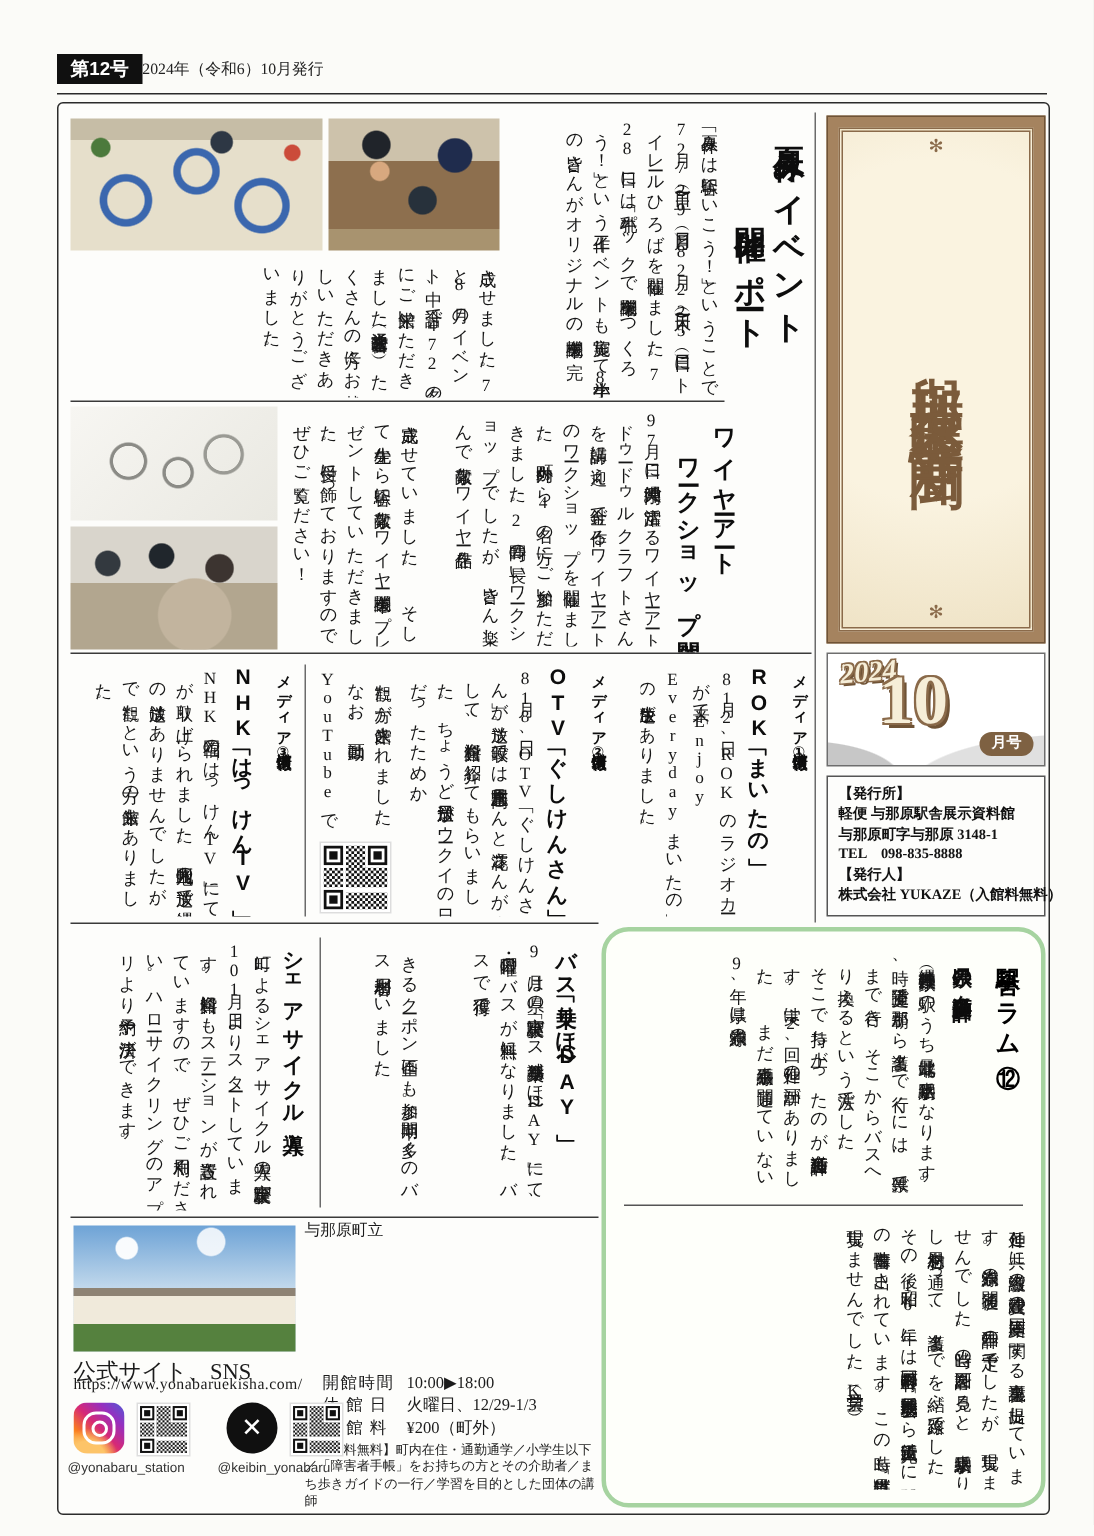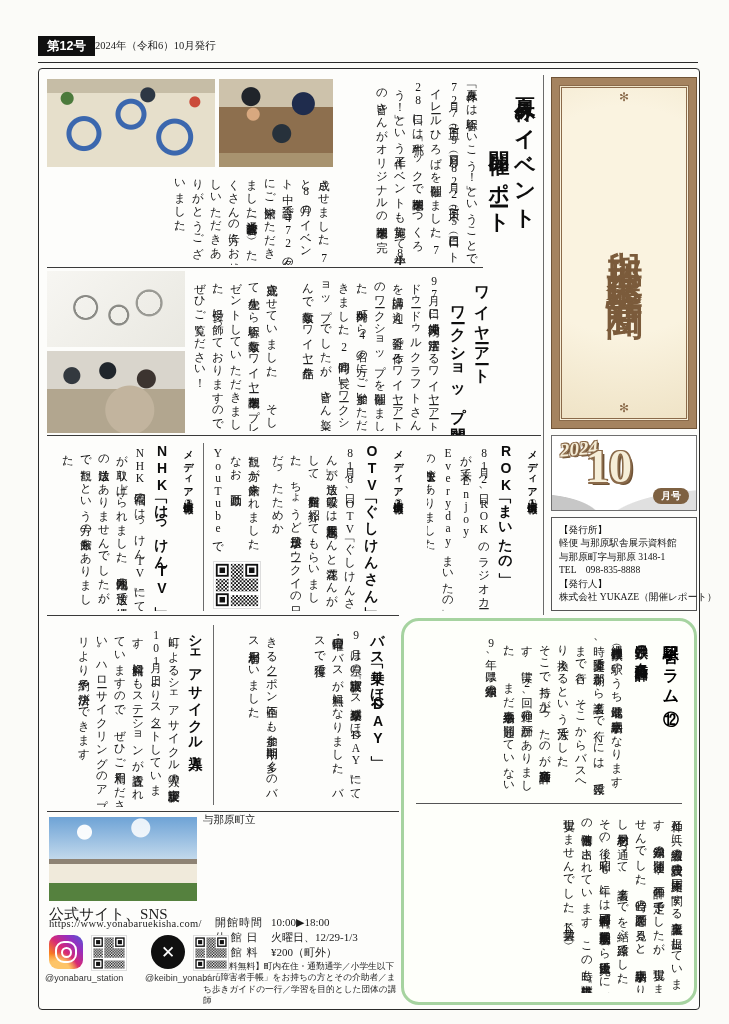--- a/index.html
+++ b/index.html
@@ -30,21 +30,21 @@
   .mast-title{writing-mode:vertical-rl;text-orientation:upright;font-size:36px;font-weight:bold;letter-spacing:9px;color:#7b5b3b;}
   .badge{position:absolute;left:512px;top:366px;width:146px;height:76px;border:1px solid #6e6e6e;box-sizing:border-box;overflow:hidden;
      background:radial-gradient(120% 95% at -12% 115%,#c7c7c7 38%,rgba(0,0,0,0) 39%),
                 radial-gradient(150% 100% at 115% 125%,#e0e0e0 52%,rgba(0,0,0,0) 53%),#fff;}
   .year{position:absolute;left:8px;top:2px;font:bold italic 19px "Liberation Serif",serif;color:#f6eed8;
         text-shadow:1px 1px 0 #8a6a4a,-1px -1px 0 #8a6a4a,1px -1px 0 #8a6a4a,-1px 1px 0 #8a6a4a,2px 2px 0 #6f5336;transform:rotate(-5deg);}
   .mnum{position:absolute;left:34px;top:8px;font:bold 46px/1 "Liberation Serif",serif;color:#f6eed8;
         text-shadow:1.5px 1.5px 0 #8a6a4a,-1.5px -1.5px 0 #8a6a4a,1.5px -1.5px 0 #8a6a4a,-1.5px 1.5px 0 #8a6a4a,3px 3px 0 #6f5336;}
   .mpill{position:absolute;right:7px;bottom:6px;background:#7e6142;color:#fff;font:bold 10px/14px "Liberation Sans",sans-serif;border-radius:10px;padding:1px 8px;}
   .pub{position:absolute;left:512px;top:448px;width:146px;height:94px;border:1px solid #555;box-sizing:border-box;padding:5px 7px;font-size:9.6px;line-height:13.4px;color:#111;}
-  .pub div{white-space:nowrap;}
+  .pub div{white-space:nowrap;font-weight:bold;}
   
   .photo{position:absolute;}
   .photo-playmat{background:
      radial-gradient(circle at 22% 62%,rgba(0,0,0,0) 12px,#3b67ae 13px 17px,rgba(0,0,0,0) 18px),
      radial-gradient(circle at 50% 40%,rgba(0,0,0,0) 10px,#3b67ae 11px 15px,rgba(0,0,0,0) 16px),
      radial-gradient(circle at 76% 66%,rgba(0,0,0,0) 13px,#3b67ae 14px 18px,rgba(0,0,0,0) 19px),
      radial-gradient(circle at 88% 26%,#cb4b3a 0 5px,rgba(0,0,0,0) 6px),
      radial-gradient(circle at 12% 22%,#4c7a3c 0 6px,rgba(0,0,0,0) 7px),
      radial-gradient(circle at 60% 18%,#2d3744 0 7px,rgba(0,0,0,0) 8px),
      linear-gradient(180deg,#c6bda6 0 16%,#e6dfcb 16%);}
@@ -141,21 +141,21 @@
       <span class="year">2024</span>
       <span class="mnum">10</span>
       <span class="mpill">月号</span>
     </div>
     <div class="pub">
       <div>【発行所】</div>
       <div>軽便 与那原駅舎展示資料館</div>
       <div>与那原町字与那原 3148-1</div>
       <div>TEL　098-835-8888</div>
       <div>【発行人】</div>
-      <div>株式会社 YUKAZE（開催レポート）</div>
+      <div>株式会社 YUKAZE（入館料無料）</div>
     </div>
 
     <div class="v hl h1a" style="left:472px;top:12px;height:250px;">夏休みイベント</div>
     <div class="v hl h1a" style="left:446px;top:66px;height:240px;">開催レポート</div>
     <div class="v body" style="left:294px;top:12px;width:148px;height:184px;">「夏休みは駅舎にいこう！」ということで7月27日（土）〜29日（月）と8月22日（木）〜25日（日）にトイレールひろばを開催しました。7月28日には「牛乳パックで機関車をつくろう！」という工作イベントも実施して小学生8名の皆さんがオリジナルの機関車を完</div>
     <div class="photo photo-playmat" style="left:8px;top:10px;width:168px;height:88px;"></div>
     <div class="photo photo-craft" style="left:180px;top:10px;width:114px;height:88px;"></div>
     <div class="v body" style="left:8px;top:102px;width:286px;height:94px;">成させました。7月と8月のイベント中、合計で472名の方にご来館いただきました（通常来館者含む）。たくさんの方々にお越しいただきありがとうございました。</div>
     <div class="hr" style="top:198px;left:8px;width:436px;"></div>
 

